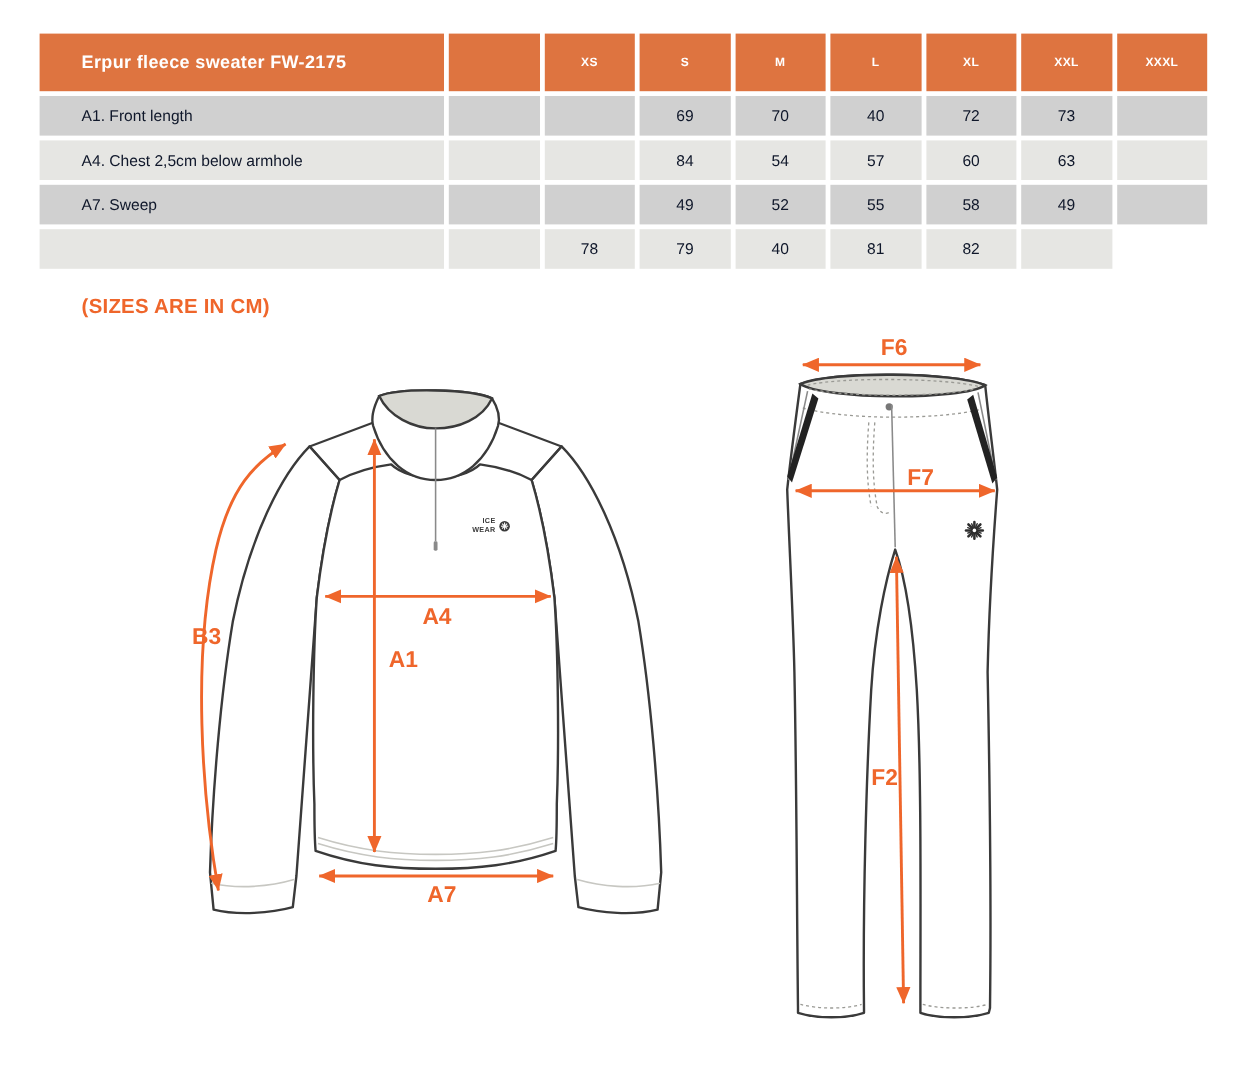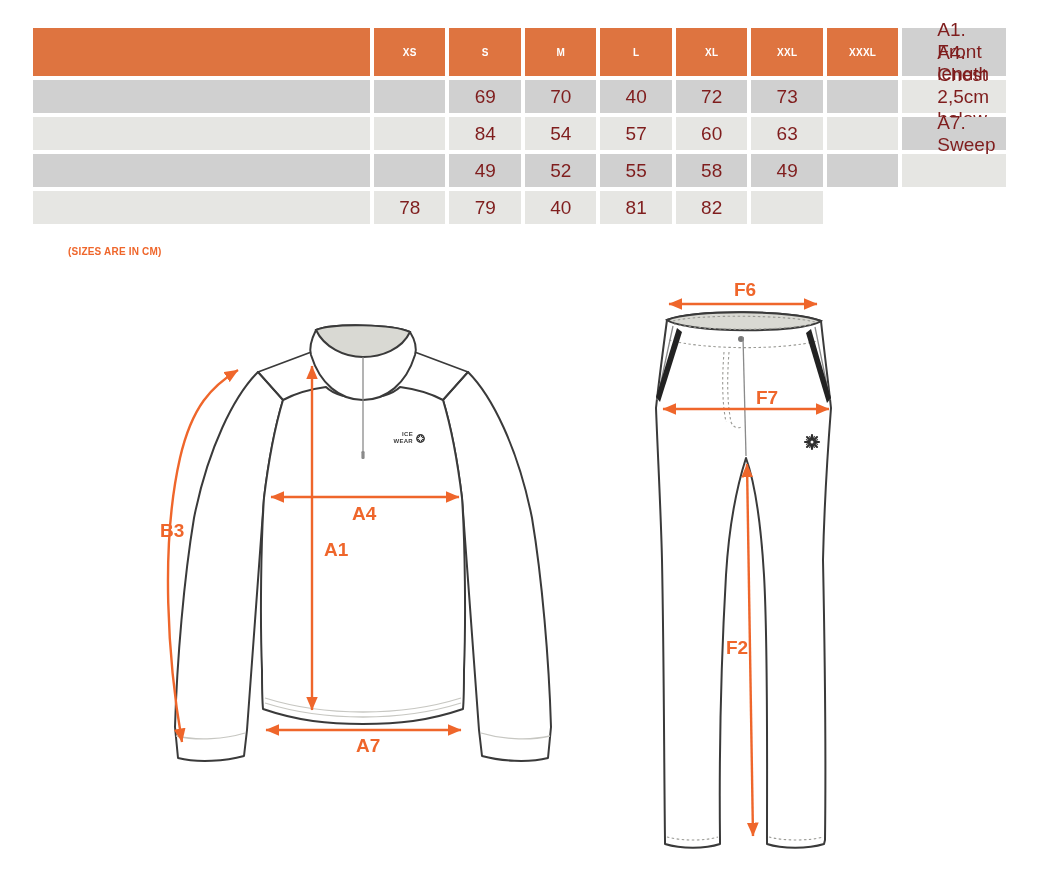--- a/index.html
+++ b/index.html
@@ -5,30 +5,30 @@
   html,body{margin:0;padding:0;background:#fff;}
   body{width:1039px;height:894px;position:relative;font-family:"Liberation Sans",sans-serif;}
 
   
   .size-table{
     position:absolute;left:33px;top:28px;width:973px;
     display:grid;grid-template-columns:337px repeat(8,1fr);
     grid-template-rows:48px repeat(4,33px);gap:4px;
   }
   .cell{display:flex;align-items:center;justify-content:center;
-        font-size:19px;color:#7f1d1d;}
+        font-size:13px;color:#0f172a;}
   .head{background:var(--header-orange);color:#fff;font-weight:700;
         font-size:10px;letter-spacing:.3px;}
   .title{justify-content:flex-start;padding-left:35px;font-size:15px;}
   .lbl{justify-content:flex-start;padding-left:35px;}
   .r0{background:var(--row-dark);}
   .r1{background:var(--row-light);}
 
   .note{position:absolute;left:68px;top:246px;color:var(--arrow-orange);
-        font-size:10px;font-weight:700;letter-spacing:.2px;}
+        font-size:17px;font-weight:700;letter-spacing:.2px;}
 
   
   svg{font-family:"Liberation Sans",sans-serif;position:absolute;overflow:visible;}
   #sweater-svg{left:130px;top:290px;}
   #pants-svg{left:610px;top:280px;}
 
   .outline{fill:#fff;stroke:var(--outline);stroke-width:2;stroke-linejoin:round;stroke-linecap:round;}
   .seam{fill:none;stroke:var(--outline);stroke-width:1.8;stroke-linejoin:round;stroke-linecap:round;}
   .thin{fill:none;stroke:#8a8a8a;stroke-width:1.3;}
   .stitch{fill:none;stroke:#c7c7c2;stroke-width:1.3;}
@@ -39,20 +39,21 @@
   .wedge{fill:#222;stroke:none;}
   .logo-text{fill:#3a3a3a;font-size:6px;font-weight:700;letter-spacing:.3px;}
   .snow{stroke:#2e2e2e;fill:none;stroke-linecap:round;}
   .ah{fill:var(--arrow-orange);}
 </style>
 </head>
 <body>
 
 <div class="size-table">
 
+  <div class="cell head title">Erpur fleece sweater FW-2175</div>
   <div class="cell head"></div>
   <div class="cell head">XS</div>
   <div class="cell head">S</div>
   <div class="cell head">M</div>
   <div class="cell head">L</div>
   <div class="cell head">XL</div>
   <div class="cell head">XXL</div>
   <div class="cell head">XXXL</div>
 
   <div class="cell r0 lbl">A1. Front length</div>

